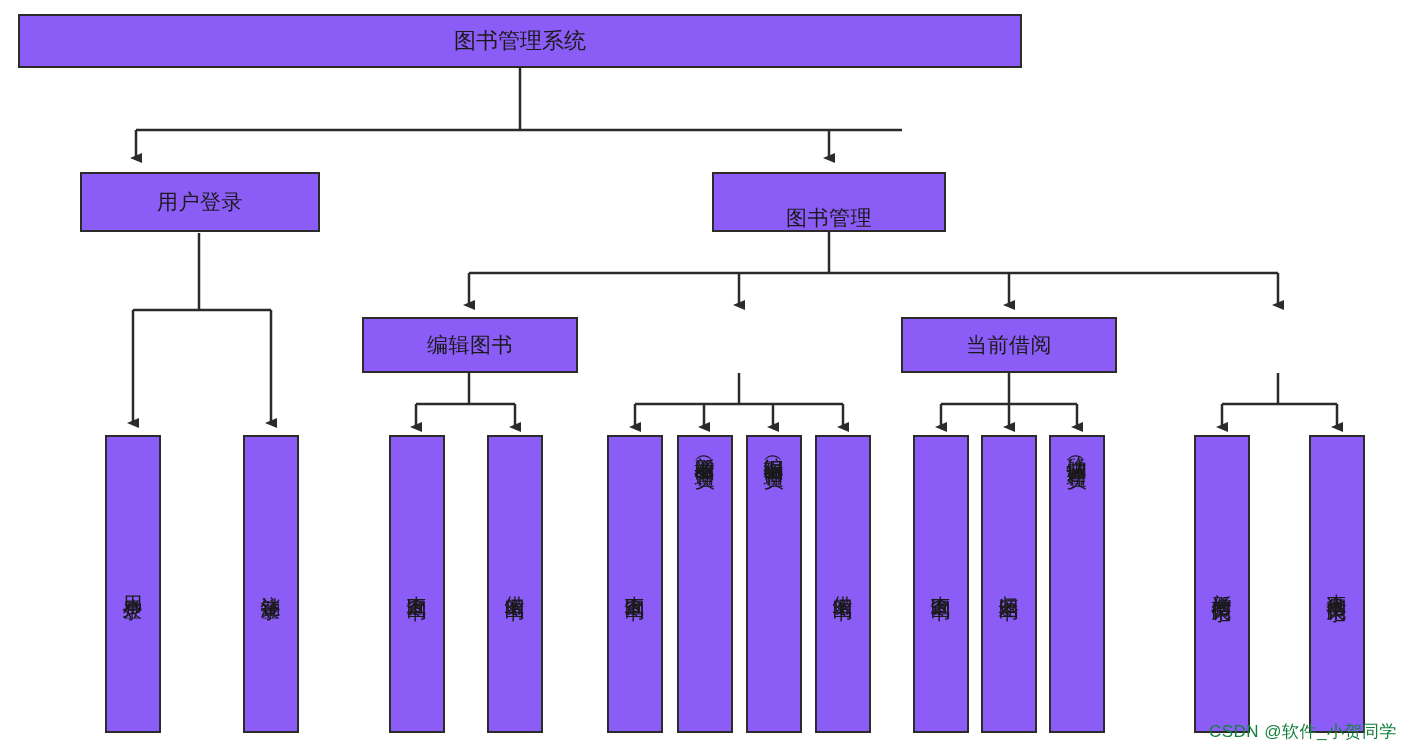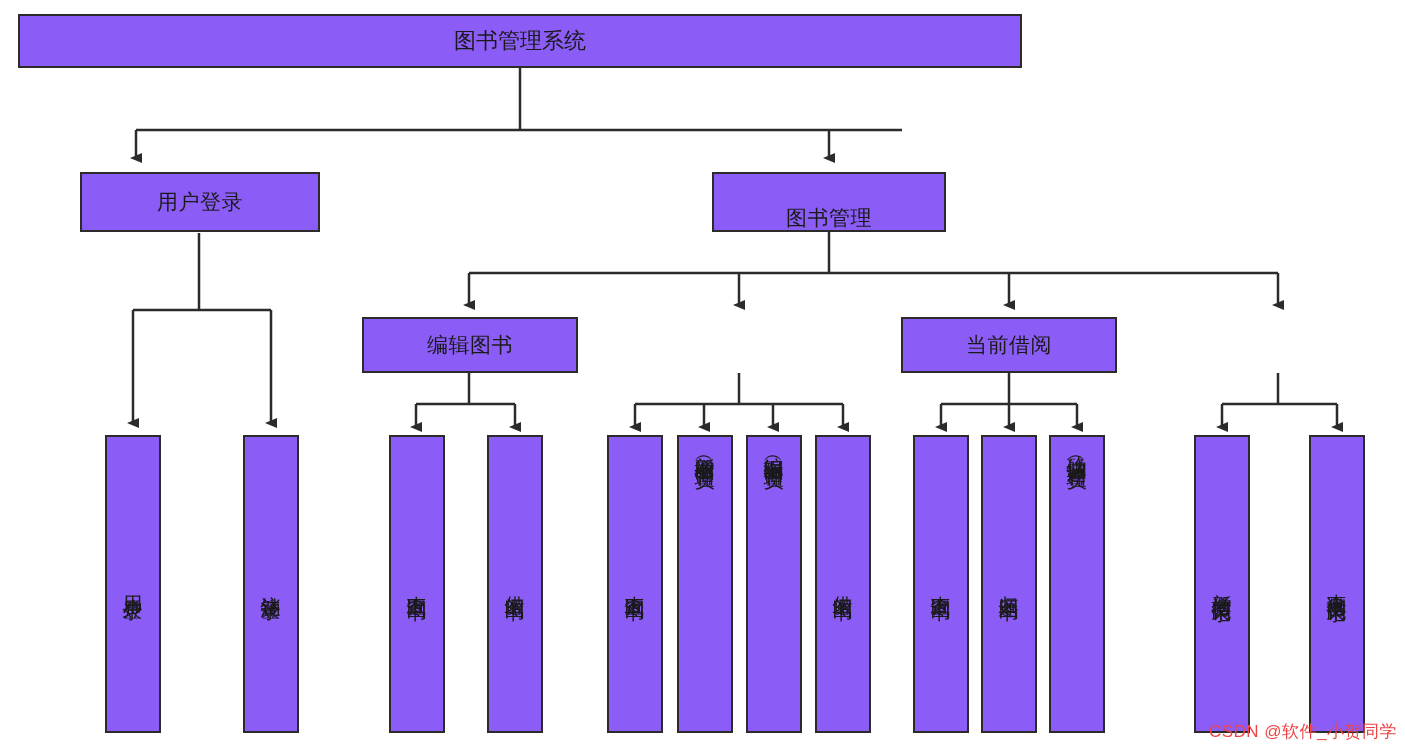--- a/index.html
+++ b/index.html
@@ -66,21 +66,21 @@
   }
   .leaf.tall .leaf-inner {
     align-items: flex-start;
     padding-top: 4px;
   }
   .watermark {
     position: absolute;
     right: 8px;
     bottom: 4px;
     font-size: 17px;
-    color: #ef4444;
+    color: #15803d;
     white-space: nowrap;
     letter-spacing: 0.5px;
   }
 </style>
 </head>
 <body>
 
 <div id="canvas">
 
   <svg class="wires" viewBox="0 0 1405 747" xmlns="http://www.w3.org/2000/svg">

